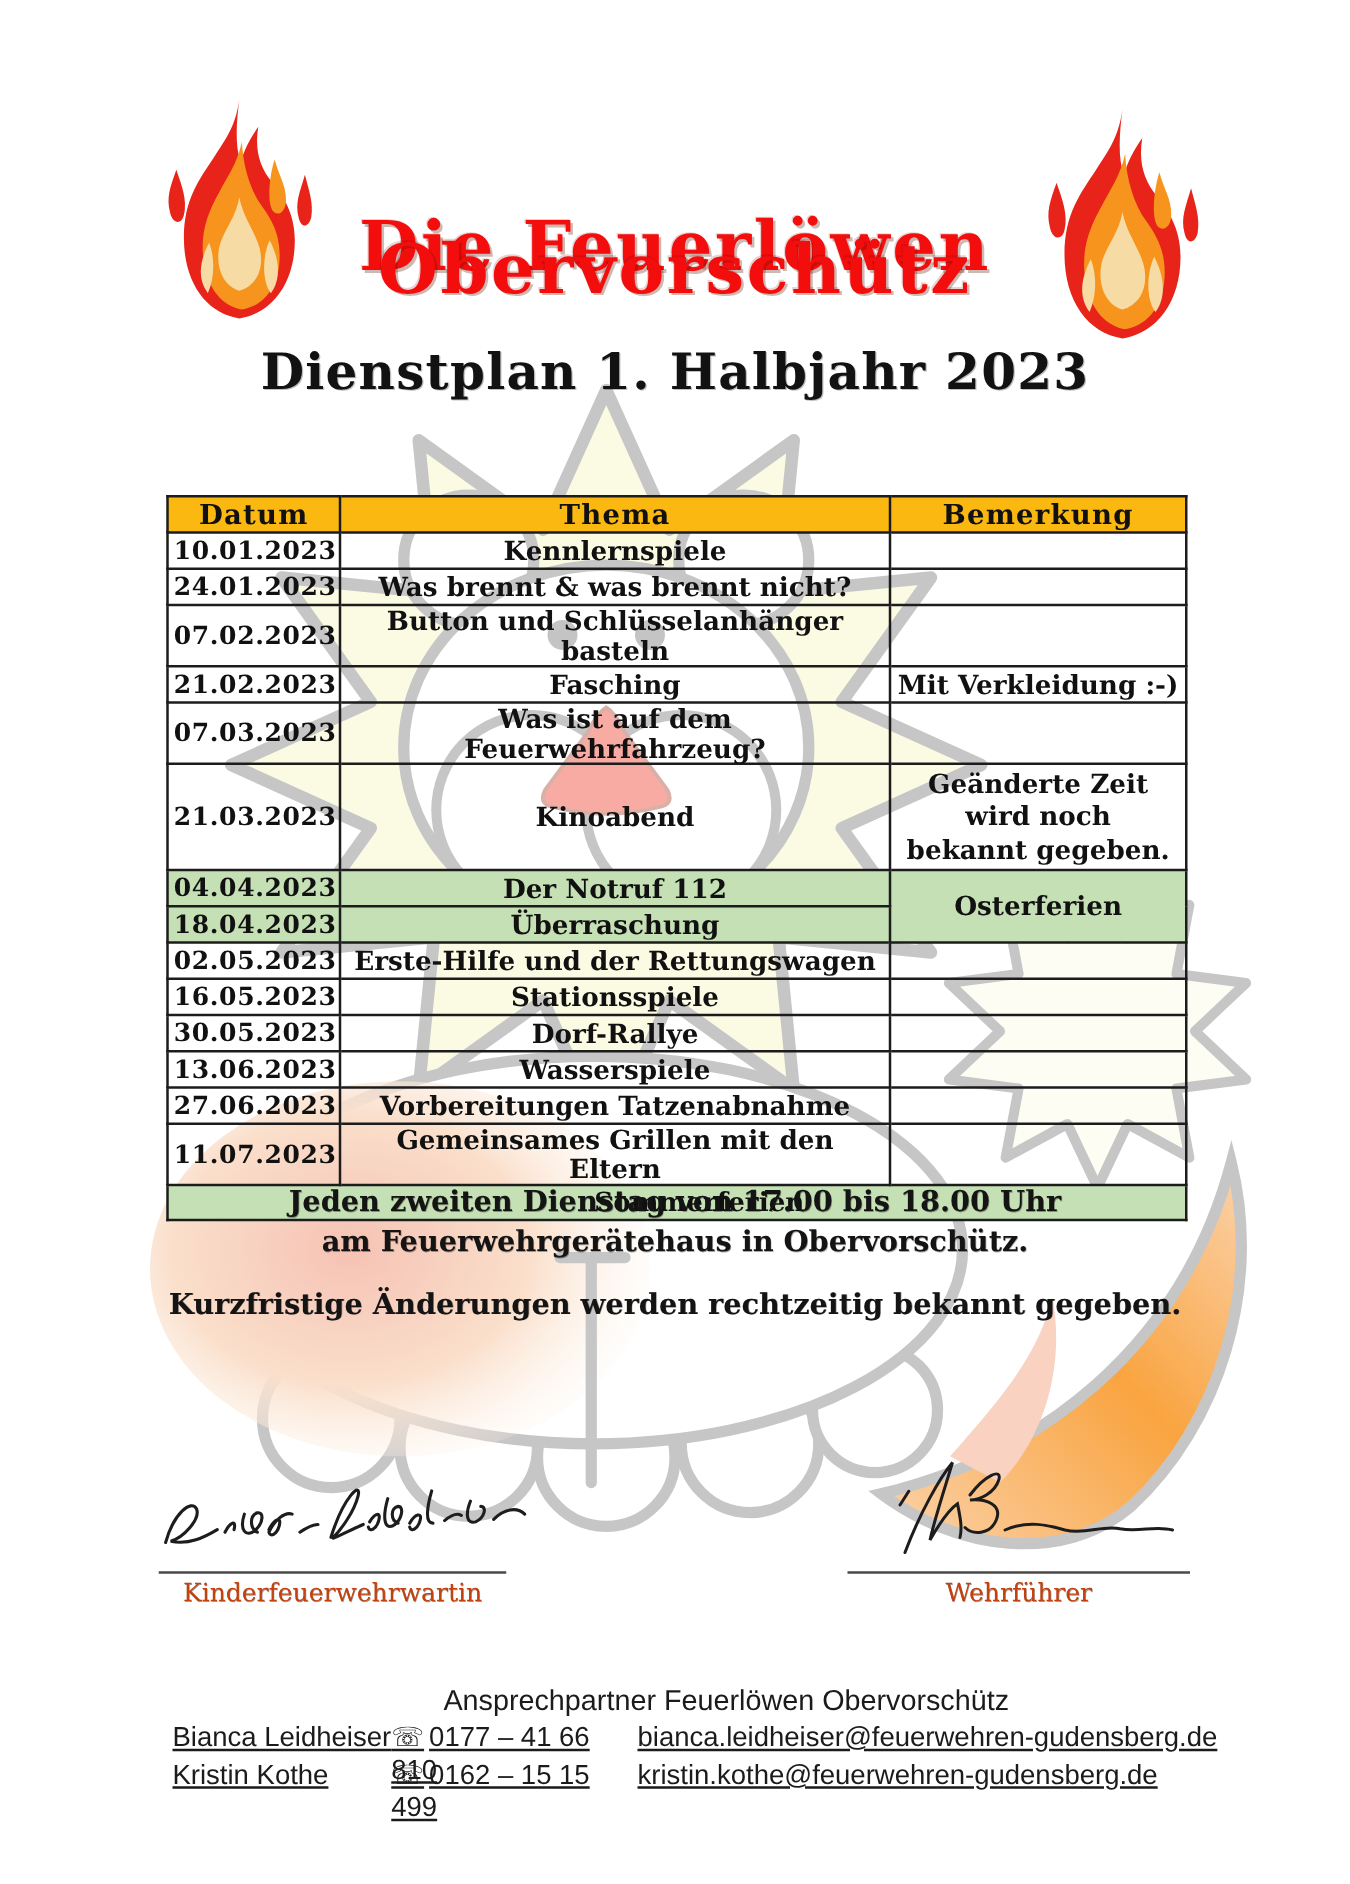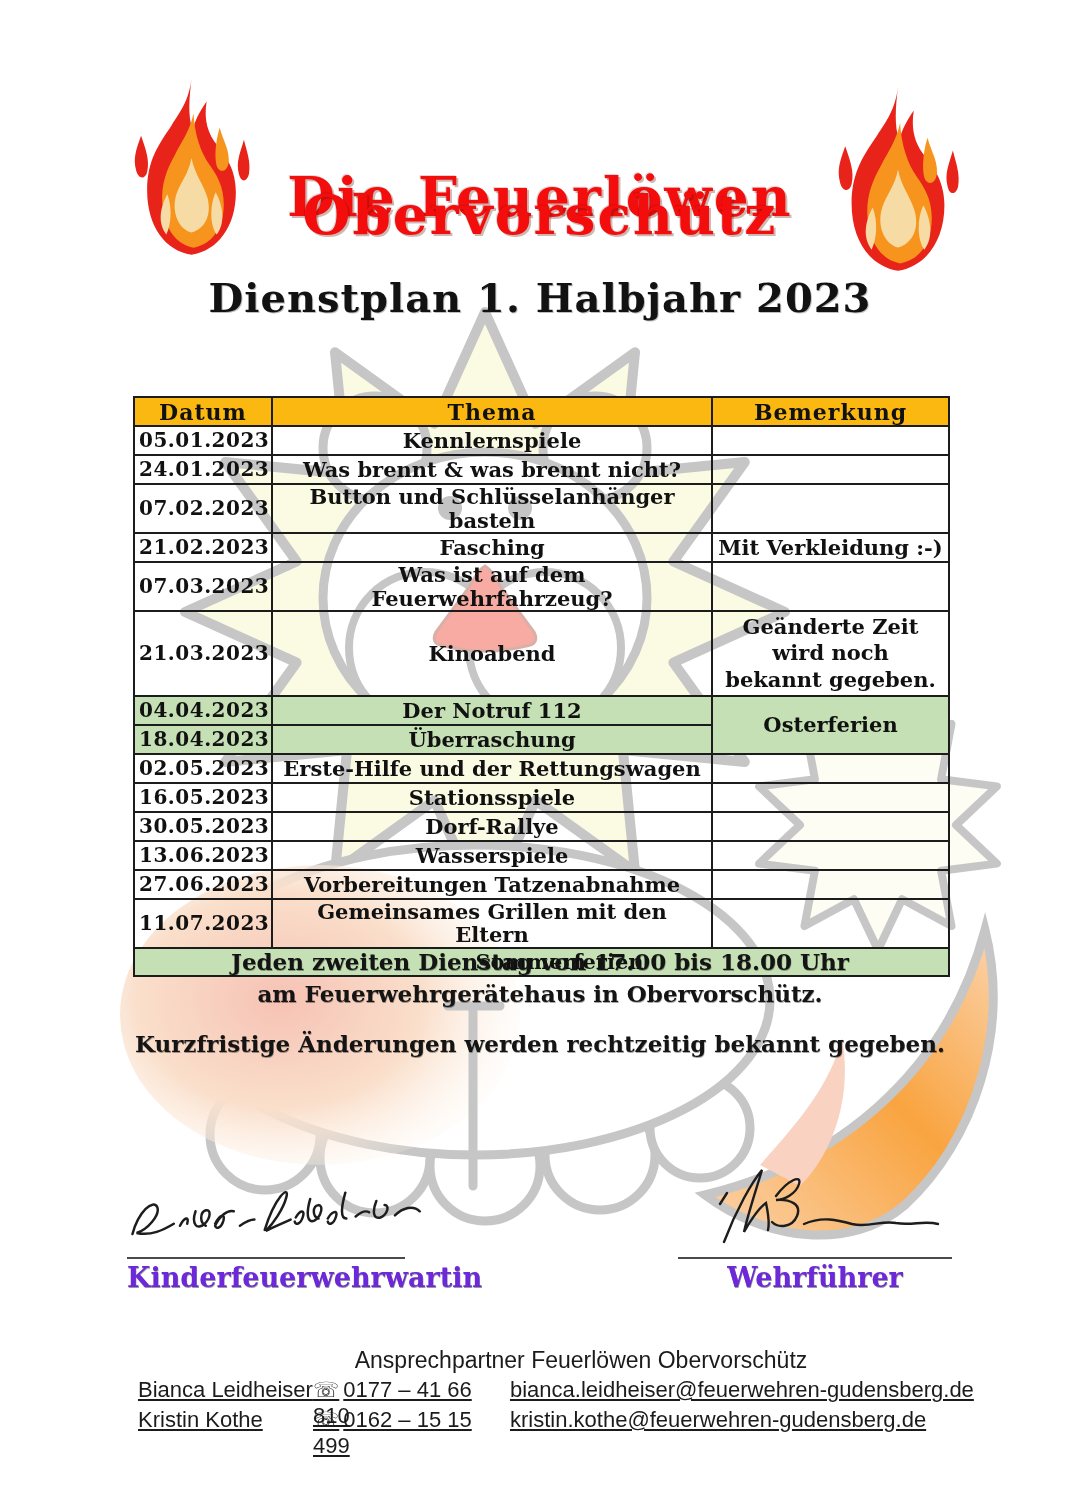--- a/index.html
+++ b/index.html
@@ -53,21 +53,21 @@
   #note1{top:946px;}
   #note2{top:1028px;}
   
   .sig-svg{position:absolute;z-index:2;}
   #sig-left{left:118px;top:1180px;width:310px;height:75px;}
   #sig-right{left:692px;top:1162px;width:280px;height:96px;}
   .sig-line{position:absolute;z-index:2;border-top:2px solid #4a4a4a;height:0;}
   #sig-line-left{left:127px;top:1257px;width:278px;}
   #sig-line-right{left:678px;top:1257px;width:274px;}
   .sig-label{
-    position:absolute;z-index:2;text-align:center;font-weight:bold;font-size:27px;color:#6d28d9;
+    position:absolute;z-index:2;text-align:center;font-weight:normal;font-size:20px;color:#c2410c;
     text-shadow:.5px .5px 0 rgba(0,0,0,.4);
   }
   #sig-label-left{left:127px;top:1262px;width:278px;}
   #sig-label-right{left:678px;top:1262px;width:274px;}
   
   .footer-text{font-family:"Liberation Sans",sans-serif;color:#1b1b1b;}
   #footer-heading{
     position:absolute;left:4px;top:1347px;width:100%;text-align:center;z-index:2;
     font-size:23px;
     padding-left:37px;
@@ -166,21 +166,21 @@
     </colgroup>
   <thead>
     <tr>
       <th>Datum</th>
       <th>Thema</th>
       <th>Bemerkung</th>
     </tr>
   </thead>
   <tbody>
     <tr>
-      <td class="datum">05.01.2023</td>
+      <td class="datum">10.01.2023</td>
       <td>Kennlernspiele</td>
       <td></td>
     </tr>
     <tr>
       <td class="datum">24.01.2023</td>
       <td>Was brennt &amp; was brennt nicht?</td>
       <td></td>
     </tr>
     <tr>
       <td class="datum">07.02.2023</td>

